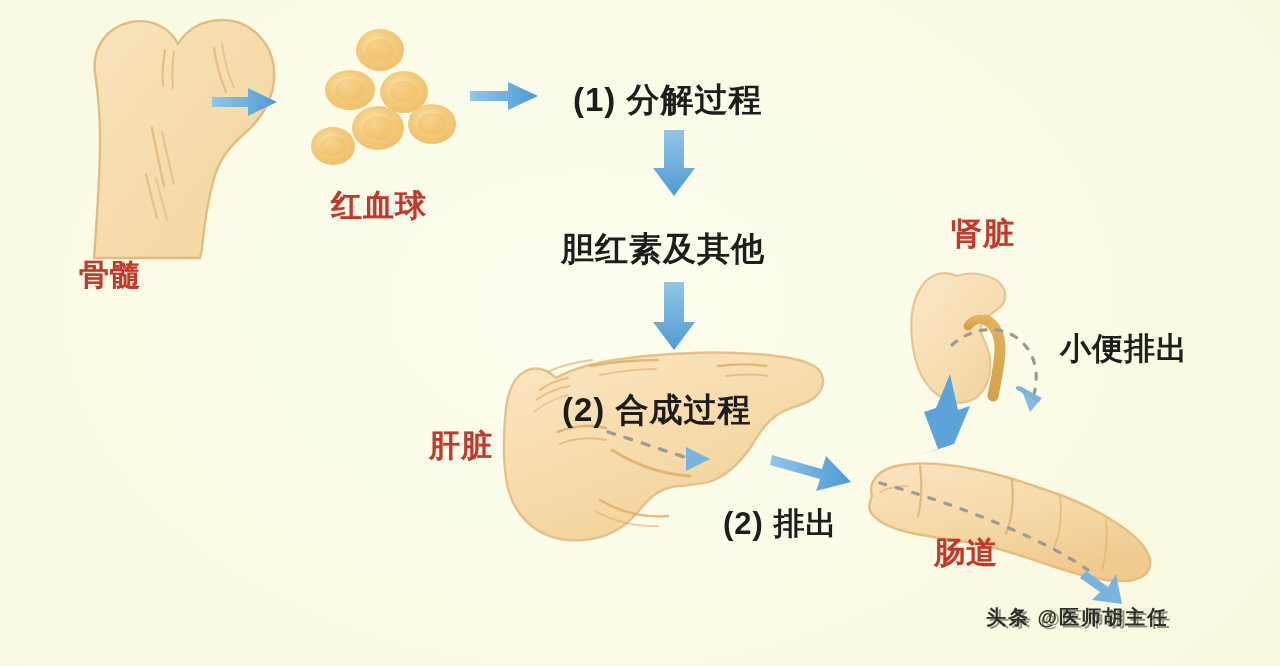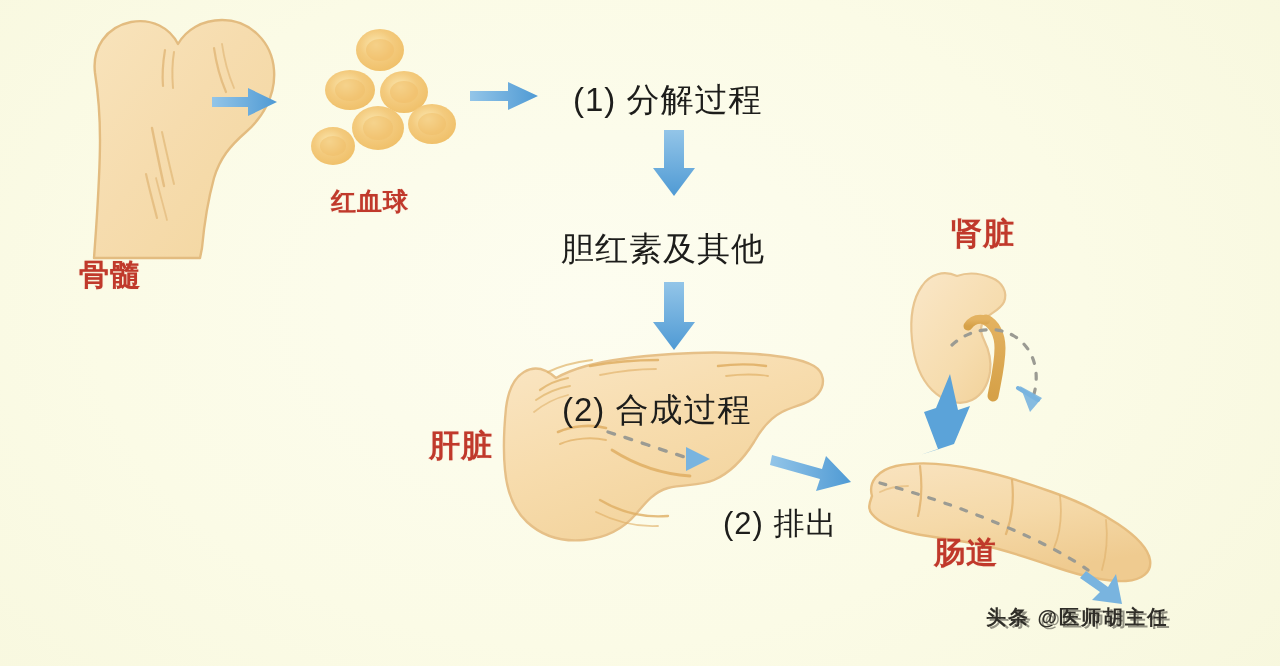--- a/index.html
+++ b/index.html
@@ -30,21 +30,21 @@
   .label-red {
     color: #c0392b;
     font-weight: 700;
     letter-spacing: 1px;
     white-space: nowrap;
     text-shadow: 0 0 1px rgba(192,57,43,0.35);
   }
   .label-dark {
     color: #1d1d1b;
     white-space: nowrap;
-    font-weight: 400;
+    font-weight: 700;
     letter-spacing: 1px;
   }
 
   
   .layer {
     position: absolute;
     left: 0; top: 0;
     width: 1280px;
     height: 666px;
     pointer-events: none;
@@ -276,34 +276,35 @@
       <path d="M880,483 C920,494 962,508 1004,526 C1040,541 1068,556 1088,570" fill="none" stroke="#9b9b93" stroke-width="3.2" stroke-linecap="round" stroke-dasharray="6 11"></path>
     </g>
 
     <g>
       <path d="M1086,571 L1108,587 L1116,574 L1122,604 L1092,600 L1100,592 L1080,578 Z" fill="#79b4df"></path>
     </g>
   </svg>
 
   <div class="abs label-red" style="left:79px; top:255px; font-size:30px;">骨髓</div>
 
-  <div class="abs label-red" style="left:331px; top:185px; font-size:25px;">红血球</div>
+  <div class="abs label-red" style="left:331px; top:185px; font-size:31px;">红血球</div>
 
   <div class="abs label-dark" style="left:573px; top:78px; font-size:33px;">(1) 分解过程</div>
 
   <div class="abs label-dark" style="left:561px; top:227px; font-size:33px;">胆红素及其他</div>
 
   <div class="abs label-red" style="left:429px; top:425px; font-size:31px;">肝脏</div>
 
   <div class="abs label-dark" style="left:562px; top:380px; font-size:33px;margin-top:8px;">(2) 合成过程</div>
 
   <div class="abs label-dark" style="left:723px; top:503px; font-size:31px;">(2) 排出</div>
 
   <div class="abs label-red" style="left:951px; top:213px; font-size:31px;">肾脏</div>
 
+  <div class="abs label-dark" style="left:1060px; top:328px; font-size:31px;">小便排出</div>
 
   <div class="abs label-red" style="left:934px; top:532px; font-size:31px;">肠道</div>
 
   <div class="watermark" style="left:962px; top:604px; font-size:20px;margin-left:24px;">
     <span class="wm-shadow">头条 @医师胡主任</span>
     <span style="position:relative;">头条 @医师胡主任</span>
   </div>
 
 </div>
 

